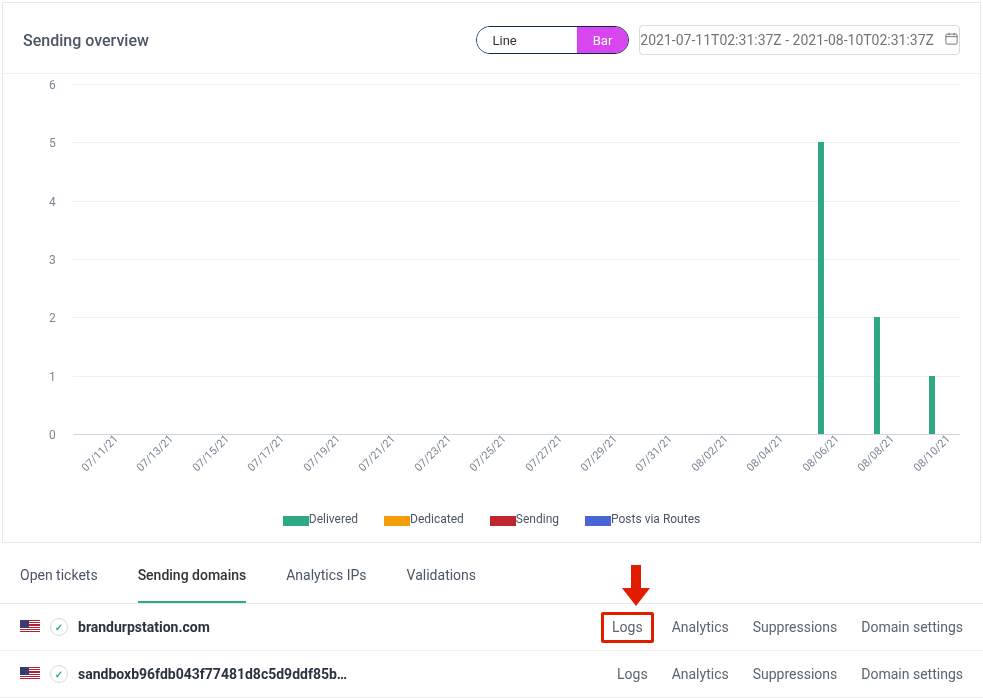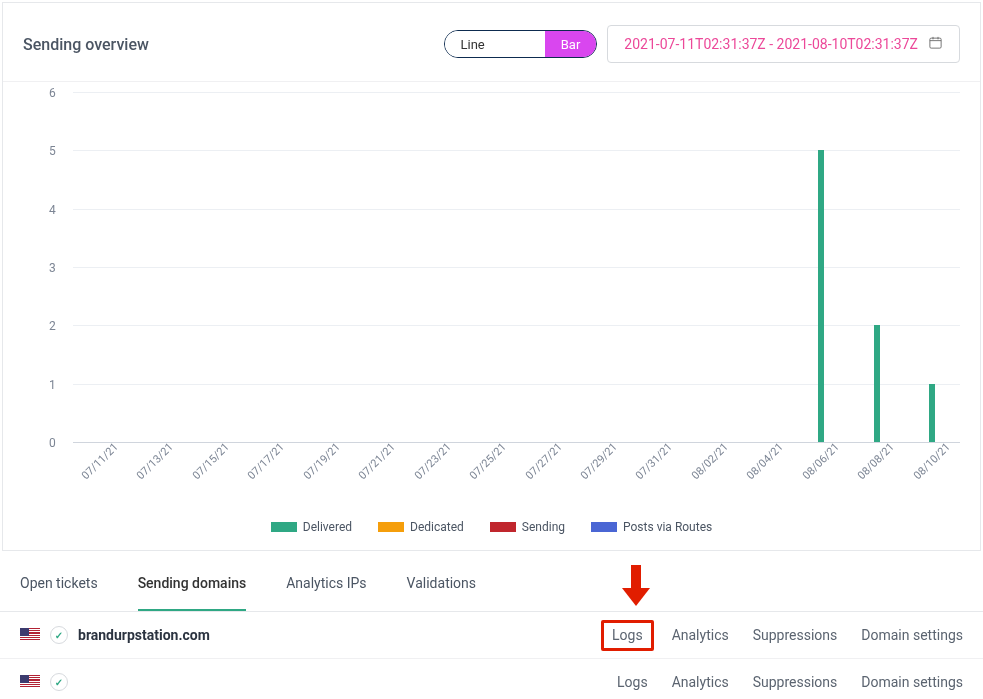--- a/index.html
+++ b/index.html
@@ -40,27 +40,27 @@
     cursor: pointer;
     background: #fff;
     color: #333;
     display: flex;
     align-items: center;
   }
   .toggle-btn.active { background: #d946ef; color: #fff; }
   .date-picker {
     border: 1px solid #d7dade;
     border-radius: 4px;
-    padding: 5px 16px;
+    padding: 5px 0;
     font-size: 14px;
-    color: #ec4899;
+    color: #737373;
     display: flex;
     align-items: center;
     gap: 10px;
-    height: 38px;
+    height: 30px;
   }
   .cal-icon svg { width:15px; height:15px; stroke:#666; fill:none; stroke-width:1.4; }
 
   .chart-area {
     position: relative;
     height: 390px;
     padding: 10px 20px 0 20px;
   }
   .plot {
     position: absolute;
@@ -119,21 +119,21 @@
   }
 
   .legend {
     display: flex;
     justify-content: center;
     gap: 26px;
     padding: 48px 0 16px;
     font-size: 12px;
     color: #4b5563;
   }
-  .legend-item { display: flex; align-items: center; gap: 6px; }
+  .legend-item { display: flex; align-items: flex-end; }
   .swatch { width: 26px; height: 10px; }
 
   .tabs {
     display: flex;
     gap: 40px;
     padding: 24px 20px 0;
     border-bottom: 1px solid #e6e8eb;
     margin-top: 0px;
   }
   .tab {
@@ -307,20 +307,21 @@
       <div class="row-links">
         <span class="row-link logs-highlight">Logs</span>
         <span class="row-link">Analytics</span>
         <span class="row-link">Suppressions</span>
         <span class="row-link">Domain settings</span>
       </div>
     </div>
     <div class="domain-row">
       <span class="flag"></span>
       <span class="status-dot">✓</span>
+      <span class="domain-name">sandboxb96fdb043f77481d8c5d9ddf85b…</span>
       <div class="row-links">
         <span class="row-link">Logs</span>
         <span class="row-link">Analytics</span>
         <span class="row-link">Suppressions</span>
         <span class="row-link">Domain settings</span>
       </div>
     </div>
   </div>
 
 <svg class="arrow" width="40" height="50">

